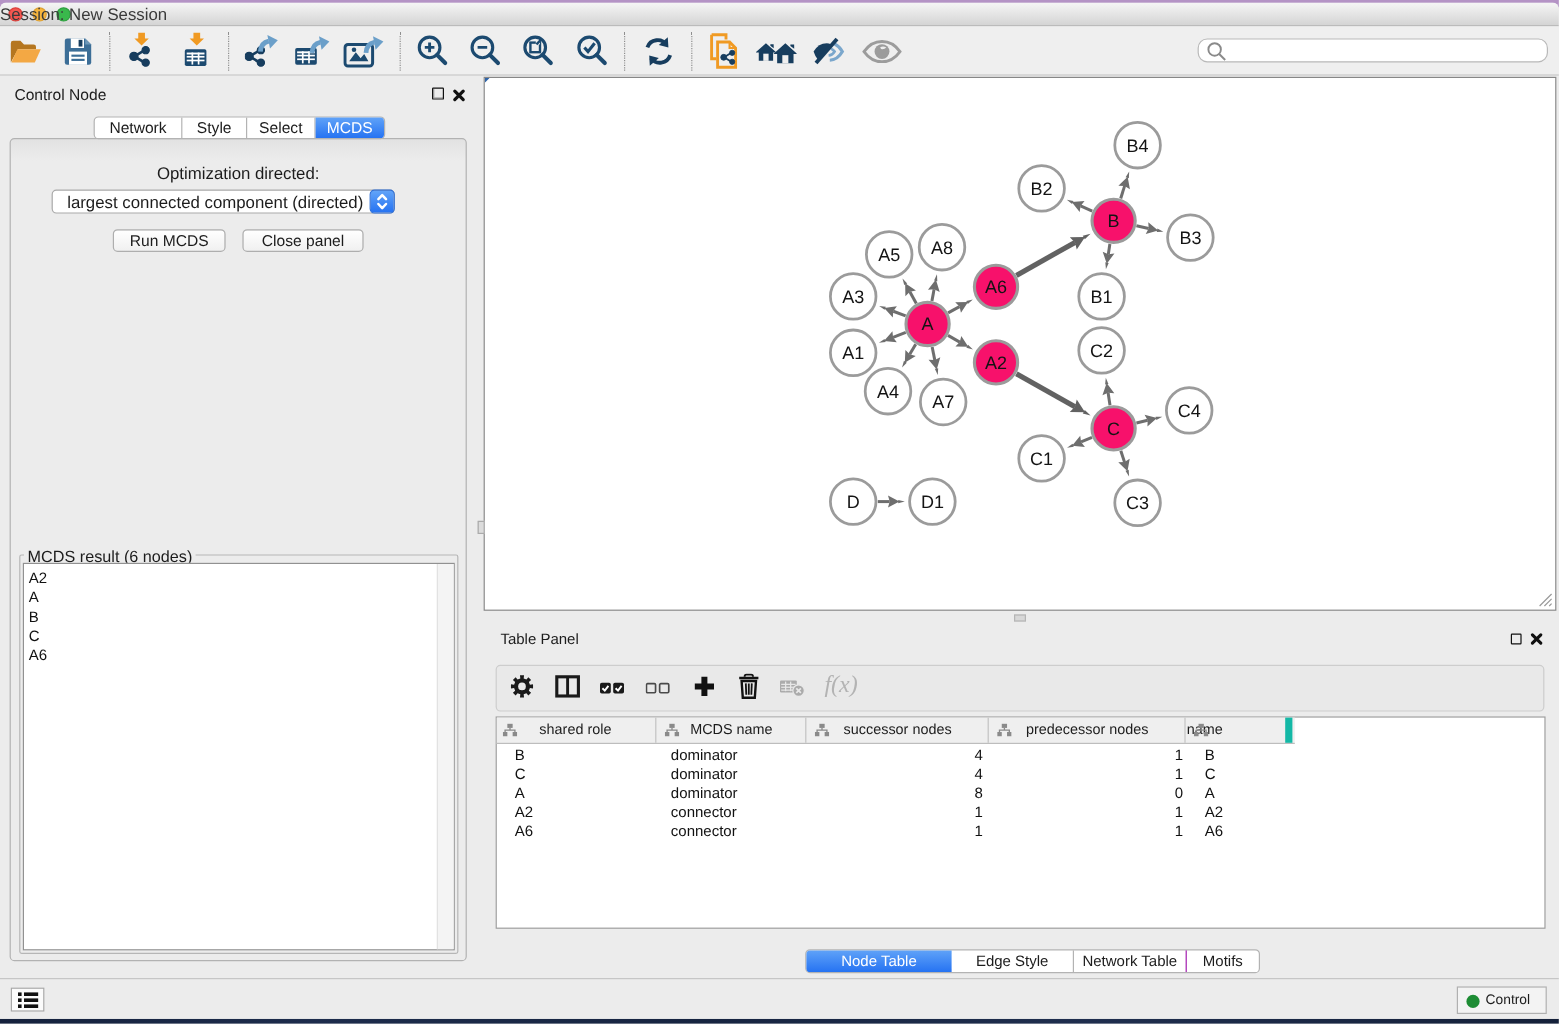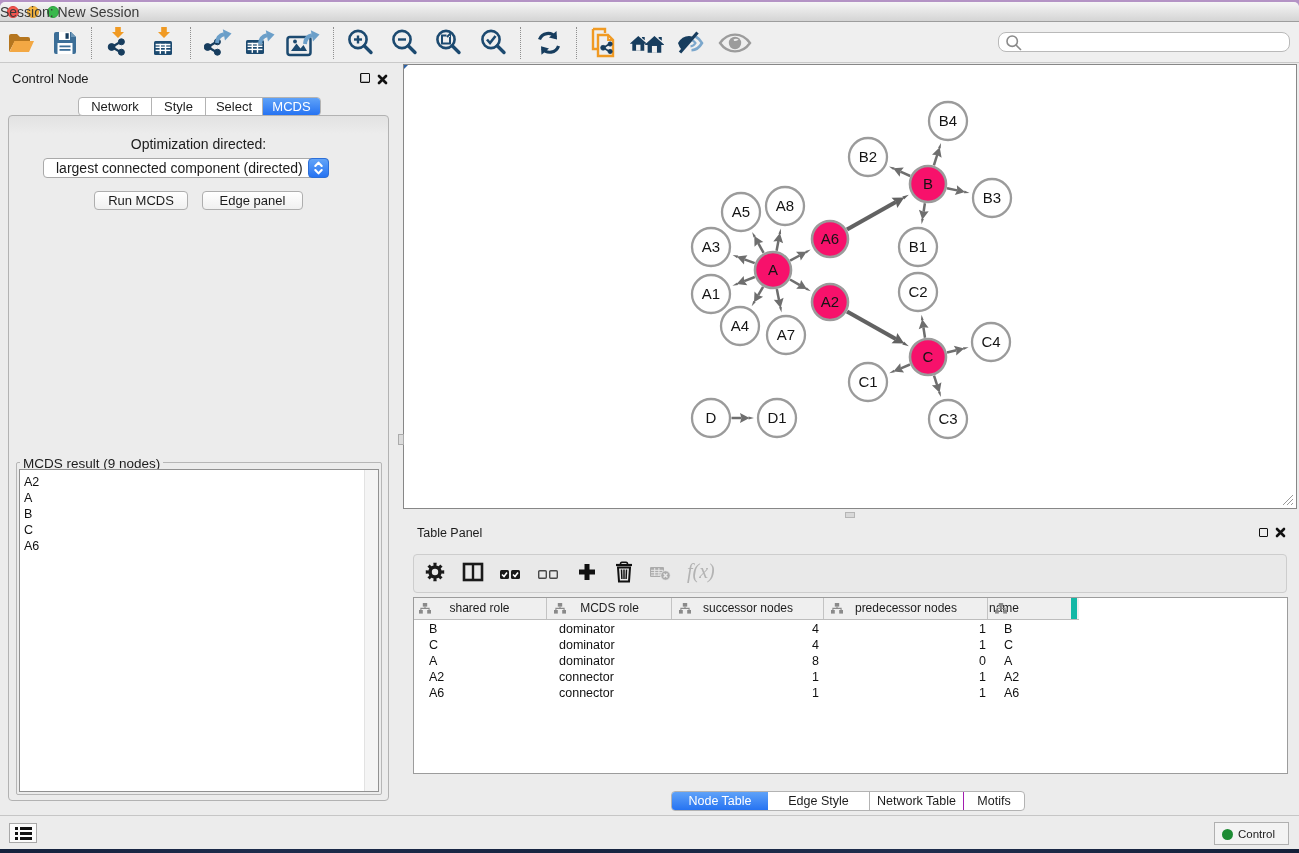--- a/index.html
+++ b/index.html
@@ -179,24 +179,24 @@
 <div class="abs" style="left:43px;top:158px;width:286px;height:20px;background:#fff;border:1px solid #a9a9a9;border-radius:4px">
   <div style="position:absolute;left:12px;top:0;line-height:18px;font-size:14px;color:#1c1c1c">largest connected component (directed)</div>
   <div style="position:absolute;right:-1px;top:-1px;width:21px;height:20px;background:linear-gradient(#62a4f8,#2673f2);border-radius:4px;border:1px solid #2d6fd8">
     <svg width="19" height="18" viewBox="0 0 16 18">
         <path d="M4.8 7 L8 3.6 L11.2 7 M4.8 11 L8 14.4 L11.2 11" fill="none" stroke="#fff" stroke-width="2.1" stroke-linecap="round" stroke-linejoin="round"></path>
       </svg>
   </div>
 </div>
 
 <div class="abs" style="left:94px;top:191px;width:94px;height:19px;background:linear-gradient(#ffffff,#f0f0f0);border:1px solid #aeaeae;border-radius:4px;text-align:center;line-height:17px;font-size:13px;color:#1c1c1c">Run MCDS</div>
-<div class="abs" style="left:202px;top:191px;width:101px;height:19px;background:linear-gradient(#ffffff,#f0f0f0);border:1px solid #aeaeae;border-radius:4px;text-align:center;line-height:17px;font-size:13px;color:#1c1c1c">Edge panel</div>
+<div class="abs" style="left:202px;top:191px;width:101px;height:19px;background:linear-gradient(#ffffff,#f0f0f0);border:1px solid #aeaeae;border-radius:4px;text-align:center;line-height:17px;font-size:13px;color:#1c1c1c">Close panel</div>
 
 <div class="abs" style="left:16px;top:462px;width:366px;height:333px;border:1px solid #b6b6b6;border-radius:2px"></div>
-<div class="abs" style="left:20px;top:456px;background:#ececec;padding:0 3px;font-size:13.5px;color:#1c1c1c">MCDS result (9 nodes)</div>
+<div class="abs" style="left:20px;top:456px;background:#ececec;padding:0 3px;font-size:13.5px;color:#1c1c1c">MCDS result (6 nodes)</div>
 <div class="abs" style="left:19px;top:469px;width:360px;height:323px;background:#fff;border:1px solid #919191">
   <div style="position:absolute;left:4px;top:4px;font-size:12.5px;line-height:16px;color:#111">A2<br>A<br>B<br>C<br>A6</div>
   <div style="position:absolute;right:0;top:0;width:14px;height:100%;background:#f4f4f4;border-left:1px solid #e2e2e2"></div>
 </div>
 
 <div class="abs" style="left:403px;top:64px;width:894px;height:445px;border:1px solid #878787;background:#fff">
   <svg style="position:absolute;left:0;top:21px" width="892" height="423" viewBox="403 85 892 423" font-family="Liberation Sans, sans-serif">
     <line x1="762.6" y1="251.9" x2="757.2" y2="242.2" stroke="#6e6e6e" stroke-width="2.5"></line>
       <polygon points="753.3,235.1 753.5,245.8 757.2,242.2 762.3,241.0" fill="#6e6e6e"></polygon>
       <polygon points="751.1,231.1 752.5,236.6 755.0,235.3" fill="#6e6e6e"></polygon>
@@ -357,21 +357,21 @@
 
 <div class="abs" style="left:413px;top:597px;width:875px;height:177px;background:#fff;border:1px solid #9c9c9c">
   <div style="position:absolute;left:0;top:0;width:665px;height:22px;background:#efefef;border-bottom:1px solid #bdbdbd;font-size:12px;color:#1c1c1c">
     <div style="position:absolute;left:-1px;top:0;width:134px;height:21px;border-right:1px solid #c3c3c3;text-align:center;line-height:21px">shared role</div>
       <div style="position:absolute;left:5px;top:5px"><svg width="12" height="11" viewBox="0 0 12 11">
           <rect x="3.8" y="0" width="4.4" height="3.6" fill="#8a8a8a"></rect>
           <rect x="0" y="7" width="3.8" height="3.6" fill="#8a8a8a"></rect>
           <rect x="8.2" y="7" width="3.8" height="3.6" fill="#8a8a8a"></rect>
           <path d="M6 3.6 L6 5.4 M1.9 7 L1.9 5.4 L10.1 5.4 L10.1 7" fill="none" stroke="#8a8a8a" stroke-width="1.1"></path>
         </svg></div>
-      <div style="position:absolute;left:134px;top:0;width:124px;height:21px;border-right:1px solid #c3c3c3;text-align:center;line-height:21px">MCDS role</div>
+      <div style="position:absolute;left:134px;top:0;width:124px;height:21px;border-right:1px solid #c3c3c3;text-align:center;line-height:21px">MCDS name</div>
       <div style="position:absolute;left:140px;top:5px"><svg width="12" height="11" viewBox="0 0 12 11">
           <rect x="3.8" y="0" width="4.4" height="3.6" fill="#8a8a8a"></rect>
           <rect x="0" y="7" width="3.8" height="3.6" fill="#8a8a8a"></rect>
           <rect x="8.2" y="7" width="3.8" height="3.6" fill="#8a8a8a"></rect>
           <path d="M6 3.6 L6 5.4 M1.9 7 L1.9 5.4 L10.1 5.4 L10.1 7" fill="none" stroke="#8a8a8a" stroke-width="1.1"></path>
         </svg></div>
       <div style="position:absolute;left:259px;top:0;width:151px;height:21px;border-right:1px solid #c3c3c3;text-align:center;line-height:21px">successor nodes</div>
       <div style="position:absolute;left:265px;top:5px"><svg width="12" height="11" viewBox="0 0 12 11">
           <rect x="3.8" y="0" width="4.4" height="3.6" fill="#8a8a8a"></rect>
           <rect x="0" y="7" width="3.8" height="3.6" fill="#8a8a8a"></rect>
@@ -416,21 +416,21 @@
       <div style="position:absolute;left:590px;top:48px;height:16px;line-height:16px">A2</div>
       <div style="position:absolute;left:15px;top:64px;height:16px;line-height:16px">A6</div>
       <div style="position:absolute;left:145px;top:64px;height:16px;line-height:16px">connector</div>
       <div style="position:absolute;left:260px;width:145px;top:64px;height:16px;line-height:16px;text-align:right">1</div>
       <div style="position:absolute;left:420px;width:152px;top:64px;height:16px;line-height:16px;text-align:right">1</div>
       <div style="position:absolute;left:590px;top:64px;height:16px;line-height:16px">A6</div>
   </div>
 </div>
 
 <div class="abs" style="left:671px;top:791px;height:20px;background:#fff;border:1px solid #b3b3b3;border-radius:4px;display:flex;font-size:12.5px;text-align:center;line-height:18px;color:#1c1c1c">
-  <div style="width:96px;background:linear-gradient(#5fa2f8,#2673f2);color:#fff;border-radius:3px 0 0 3px">Node Table</div>
+  <div style="width:121px;background:linear-gradient(#5fa2f8,#2673f2);color:#fff;border-radius:3px 0 0 3px">Node Table</div>
   <div style="width:102px;border-right:1px solid #b3b3b3">Edge Style</div>
   <div style="width:94px;border-right:1px solid #a21caf">Network Table</div>
   <div style="width:60px">Motifs</div>
 </div>
 
 <div class="abs" style="left:0;top:815px;width:1299px;height:34px;background:#ececec;border-top:1px solid #c6c6c6"></div>
 <div class="abs" style="left:9px;top:823px;width:28px;height:20px;background:#fbfbfb;border:1px solid #a8a8a8">
   <div style="position:absolute;left:5px;top:1px"><svg width="17" height="17" viewBox="0 0 17 17">
         <rect x="0" y="2" width="3" height="3" fill="#111"></rect>
         <rect x="5" y="2" width="12" height="3" fill="#111"></rect>

